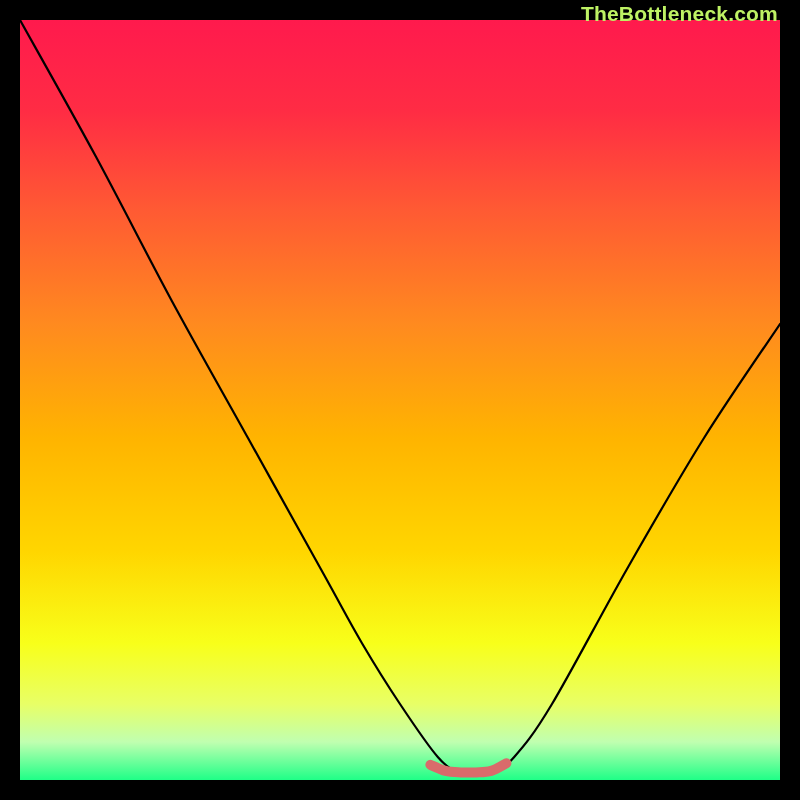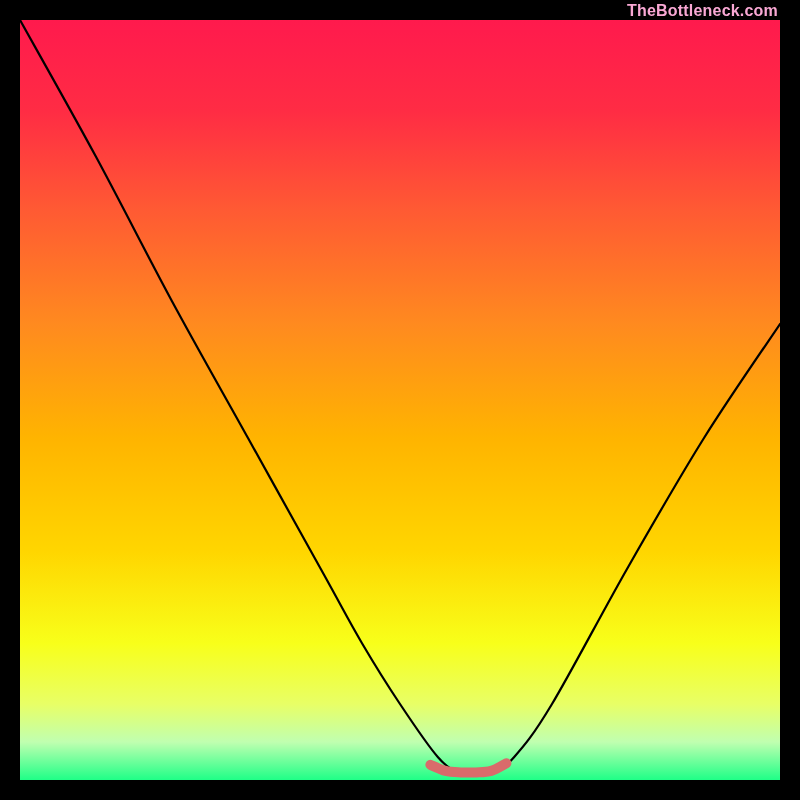--- a/index.html
+++ b/index.html
@@ -31,23 +31,23 @@
     left: 0;
     top: 0;
     width: 760px;
     height: 760px;
   }
   .watermark {
     position: absolute;
     top: 2px;
     right: 22px;
     font-family: Arial, Helvetica, sans-serif;
-    font-size: 16px;
+    font-size: 21px;
     font-weight: 600;
-    color: #f9a8d4;
+    color: #bef264;
     letter-spacing: 0.2px;
   }
   svg.curve {
     position: absolute;
     left: 0;
     top: 0;
     width: 760px;
     height: 760px;
   }
 </style>

